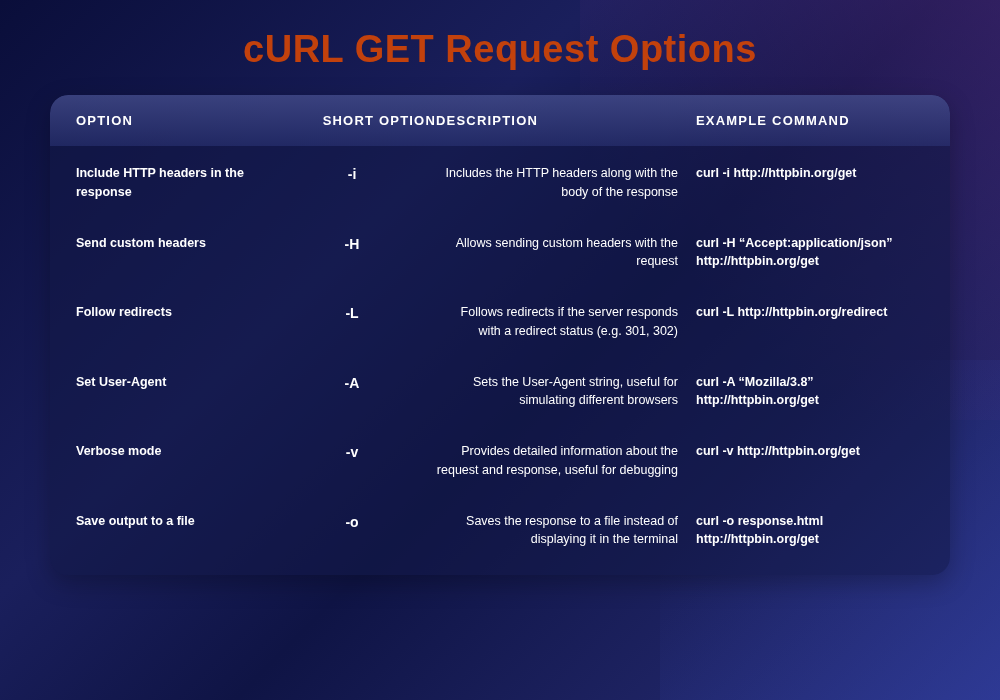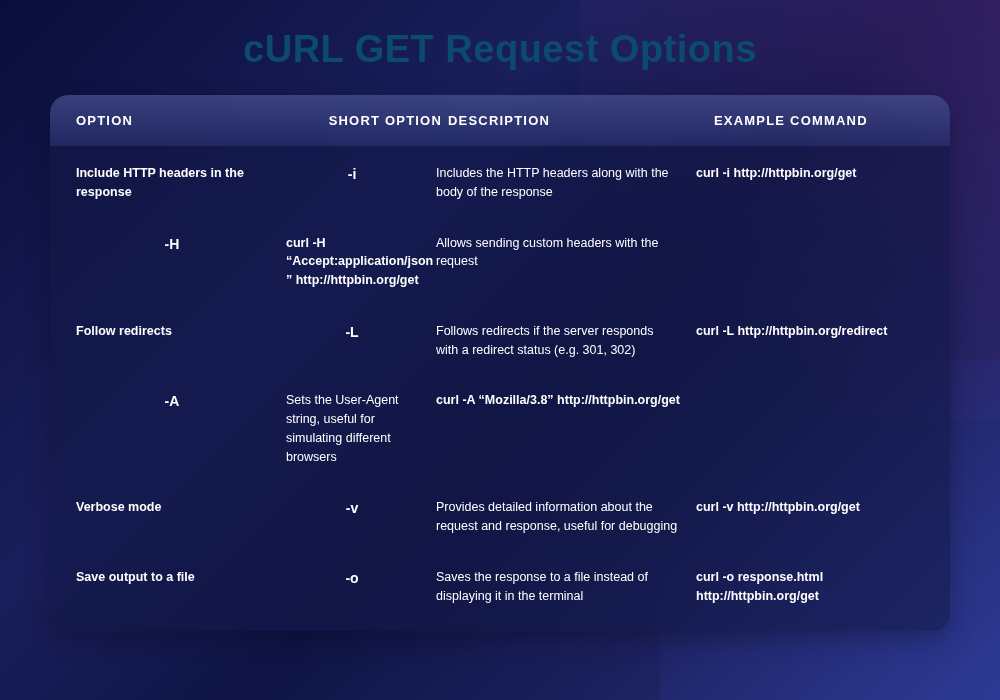--- a/index.html
+++ b/index.html
@@ -24,41 +24,40 @@
     width: 340px; height: 340px;
     background: linear-gradient(315deg, rgba(50,70,180,0.45), transparent 70%);
     pointer-events: none;
   }
   .wrap {
     position: relative;
     padding: 28px 50px 40px;
     z-index: 2;
   }
   .title {
-    color: #0c4a6e;
+    color: #c2410c;
     text-align: center;
     font-size: 38px;
     font-weight: 800;
     margin-bottom: 24px;
     letter-spacing: 0.5px;
   }
   .table-card {
     background: rgba(18,24,70,0.55);
     border-radius: 18px;
     overflow: hidden;
     box-shadow: 0 8px 24px rgba(0,0,0,0.25);
   }
   .thead {
     display: grid;
     grid-template-columns: 210px 150px 260px 1fr;
     background: linear-gradient(180deg, rgba(90,100,170,0.55), rgba(50,60,130,0.45));
     padding: 18px 26px;
     border-top-left-radius: 18px;
     border-top-right-radius: 18px;
-    gap: 6px;
   }
   .th {
     color: #ffffff;
     font-size: 13px;
     font-weight: 800;
     letter-spacing: 1.2px;
     text-transform: uppercase;
   }
   .th.center { text-align: right; }
   .tbody {
@@ -75,21 +74,21 @@
     font-size: 12.5px;
     line-height: 1.5;
     padding-right: 18px;
   }
   .cell.option { font-weight: 700; }
   .cell.short {
     font-weight: 700;
     text-align: center;
     font-size: 14px;
   }
-  .cell.desc { font-weight: 500; }
+  .cell.desc { font-weight: 500; text-align: right; }
   .cell.example {
     font-weight: 700;
     padding-right: 0;
     word-break: break-word;
   }
 </style>
 </head>
 <body>
 
 <div class="wrap">
@@ -107,33 +106,35 @@
     <div class="tbody">
 
       <div class="row">
         <div class="cell option">Include HTTP headers in the response</div>
         <div class="cell short">-i</div>
         <div class="cell desc">Includes the HTTP headers along with the body of the response</div>
         <div class="cell example">curl -i http://httpbin.org/get</div>
       </div>
 
       <div class="row">
+        <div class="cell option">Send custom headers</div>
         <div class="cell short">-H</div>
+        <div class="cell desc">Allows sending custom headers with the request</div>
         <div class="cell example">curl -H “Accept:application/json” http://httpbin.org/get</div>
-        <div class="cell desc">Allows sending custom headers with the request</div>
       </div>
 
       <div class="row">
         <div class="cell option">Follow redirects</div>
         <div class="cell short">-L</div>
         <div class="cell desc">Follows redirects if the server responds with a redirect status (e.g. 301, 302)</div>
         <div class="cell example">curl -L http://httpbin.org/redirect</div>
       </div>
 
       <div class="row">
+        <div class="cell option">Set User-Agent</div>
         <div class="cell short">-A</div>
         <div class="cell desc">Sets the User-Agent string, useful for simulating different browsers</div>
         <div class="cell example">curl -A “Mozilla/3.8” http://httpbin.org/get</div>
       </div>
 
       <div class="row">
         <div class="cell option">Verbose mode</div>
         <div class="cell short">-v</div>
         <div class="cell desc">Provides detailed information about the request and response, useful for debugging</div>
         <div class="cell example">curl -v http://httpbin.org/get</div>

